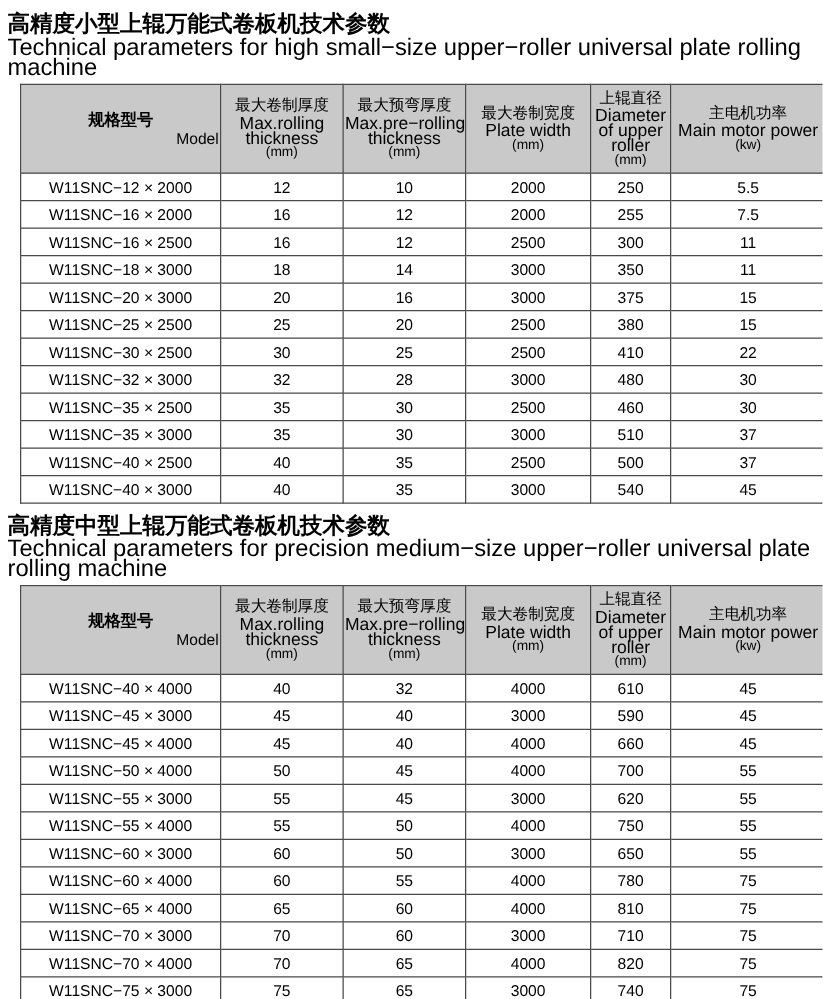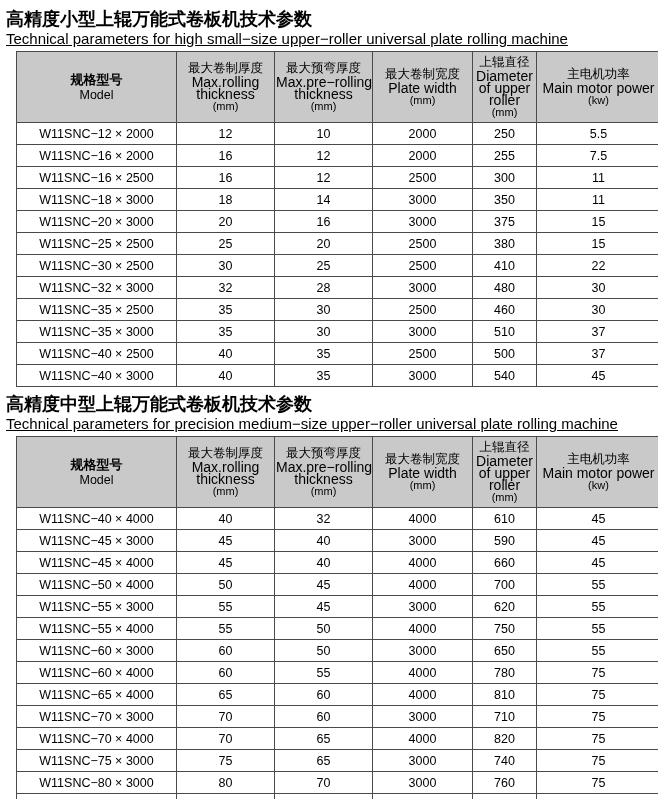--- a/index.html
+++ b/index.html
@@ -20,24 +20,23 @@
   .section {
     margin-bottom: 4px;
   }
   .title-cn {
     font-size: 18px;
     font-weight: bold;
     line-height: 22px;
     padding: 2px 0 1px 6px;
   }
   .title-en {
-    font-size: 15px;
+    font-size: 19px;
     line-height: 16px;
     padding: 0 6px 4px 6px;
-    text-decoration: underline;
   }
   table.spec {
     border-collapse: collapse;
     width: 552px;
     margin: 0 0 0 16px;
     table-layout: fixed;
   }
   table.spec th, table.spec td {
     border: 1px solid #4a4a4a;
     text-align: center;
@@ -67,20 +66,21 @@
   .hd-model-cn {
     font-size: 13px;
     font-weight: bold;
     line-height: 17px;
     display: block;
   }
   .hd-model-en {
     font-size: 12.5px;
     line-height: 15px;
     display: block;
+    text-align: right;
   }
   table.spec tbody td {
     font-size: 12.5px;
     padding: 2px 1px;
     height: 17px;
   }
   td.model {
     text-align: left;
     padding-left: 6px;
     font-size: 12.5px;

